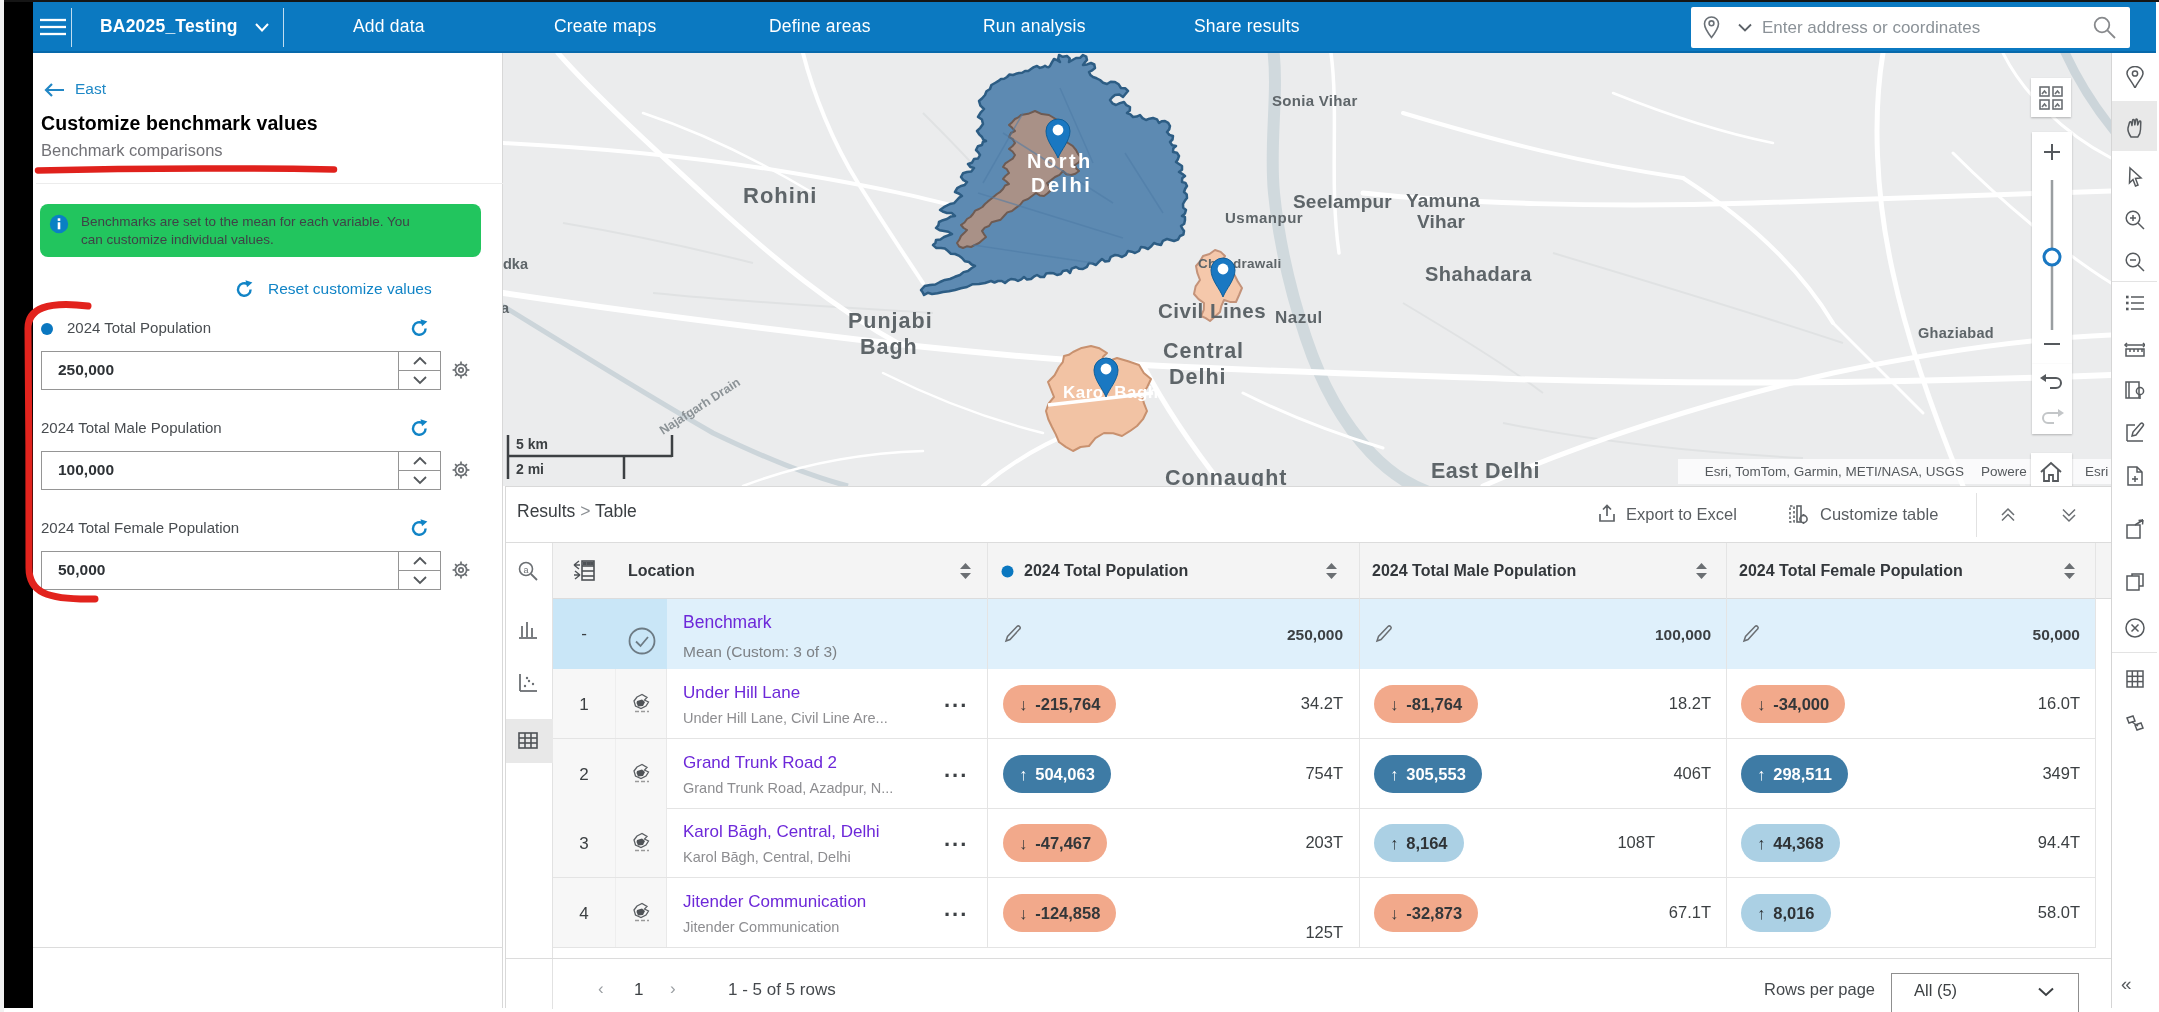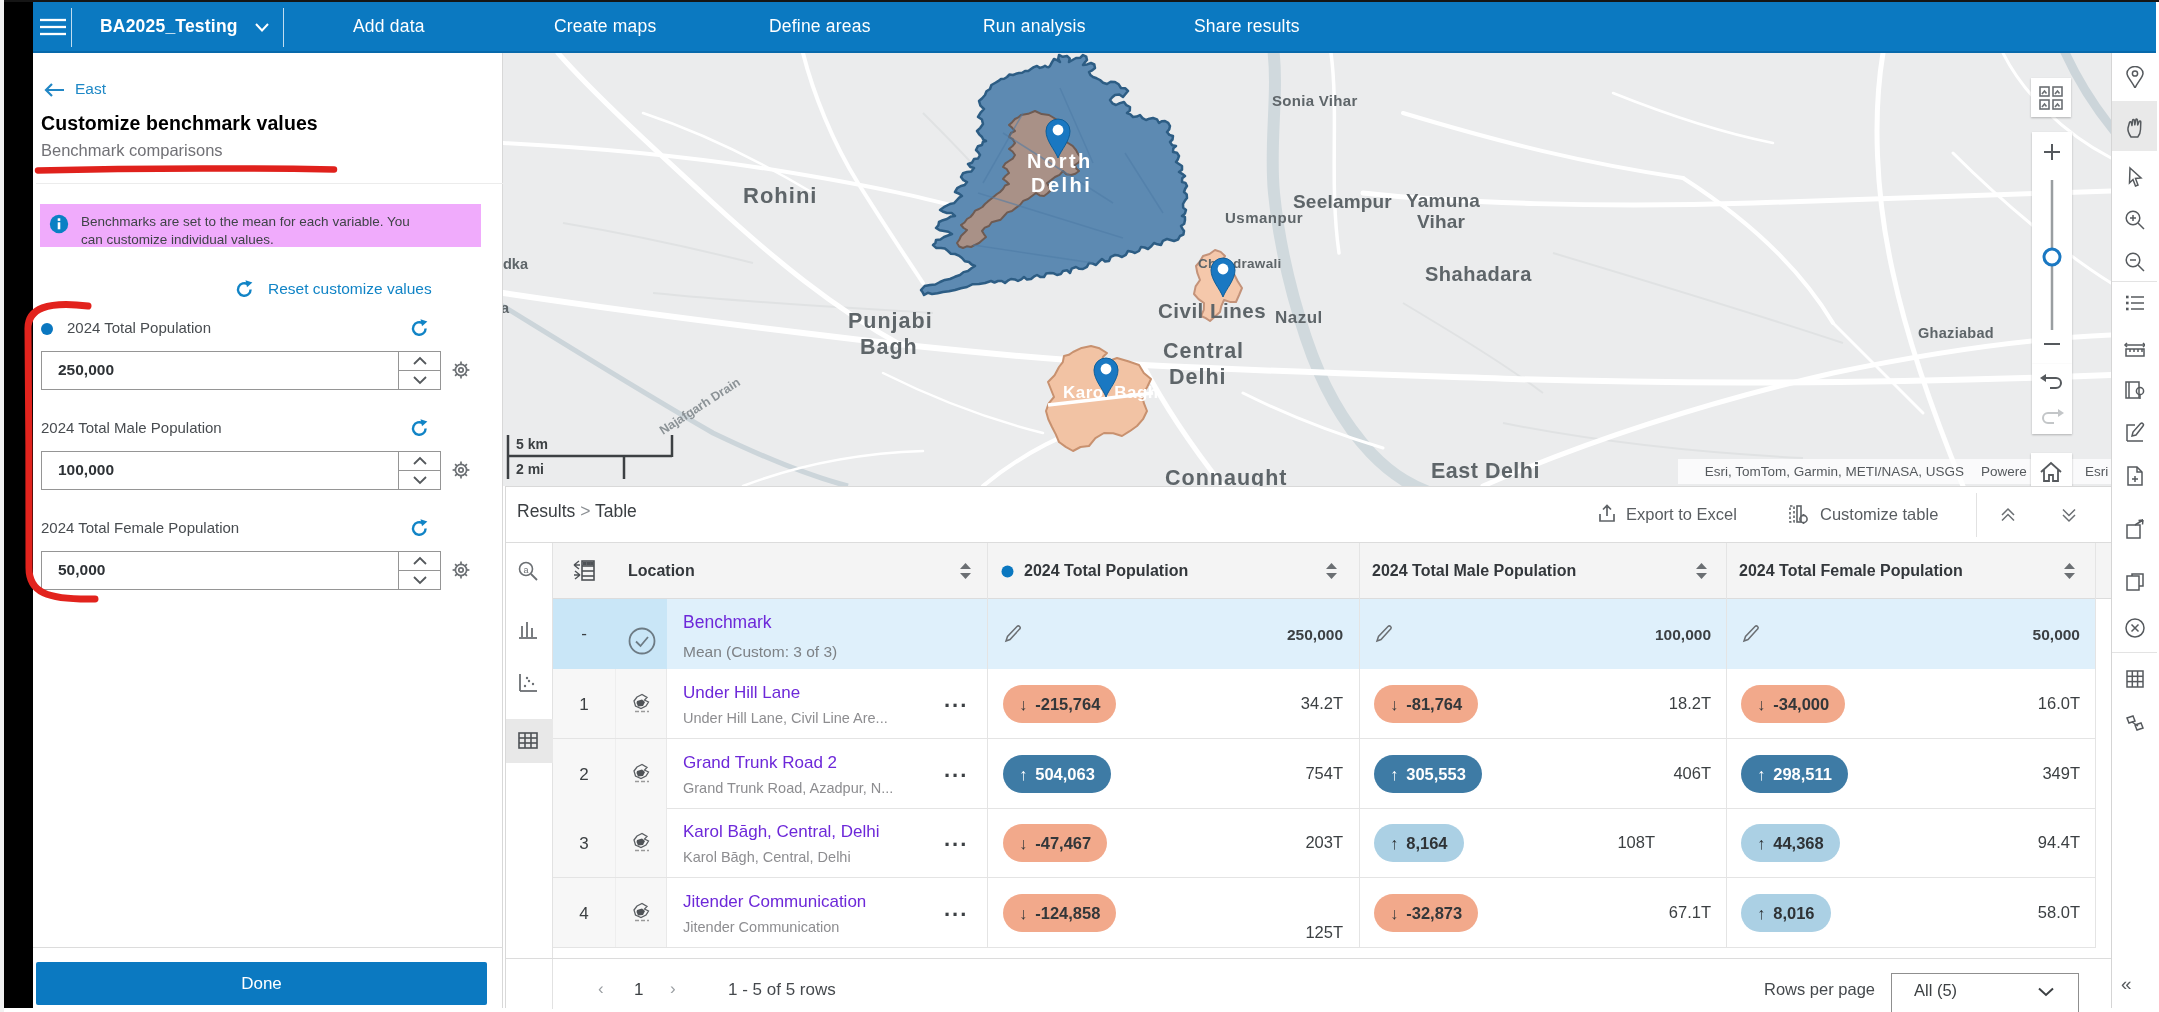--- a/index.html
+++ b/index.html
@@ -16,21 +16,21 @@
 .navsep{position:absolute;top:6px;height:39px;width:1px;background:rgba(255,255,255,.75)}
 .navtab{position:absolute;top:0;height:49px;line-height:49px;color:#fff;font-size:17.5px;letter-spacing:.2px}
 #searchbox{position:absolute;left:1658px;top:5px;width:439px;height:41px;background:#fff;border-radius:2px;display:flex;align-items:center}
 #searchbox .ph{color:#8b9298;font-size:17px;margin-left:10px}
 
 #panel{left:33px;top:53px;width:470px;height:955px;background:#fff;border-right:1px solid #d8d8d8}
 #backrow{position:absolute;left:42px;top:27px;font-size:15.5px;color:#1e88c6}
 #h1{position:absolute;left:8px;top:59px;font-size:19.5px;font-weight:bold;color:#000000;letter-spacing:.1px}
 #h2{position:absolute;left:8px;top:88px;font-size:16.5px;color:#717176}
 #pdiv1{position:absolute;left:3px;top:130px;width:467px;height:1px;background:#ececec}
-#infobox{position:absolute;left:7px;top:151px;width:441px;height:43px;background:#f0abfc;border-radius:0}
+#infobox{position:absolute;left:7px;top:151px;width:441px;height:53px;background:#22c55e;border-radius:8px}
 #infobox .it{position:absolute;left:41px;top:9px;font-size:13.5px;line-height:17.5px;color:#3f4347}
 #resetall{position:absolute;left:235px;top:227px;font-size:15.5px;color:#1184c6}
 .grp-label{position:absolute;font-size:15px;color:#484c50}
 .inp{position:absolute;left:8px;width:400px;height:39px;border:1px solid #959595;background:#fff}
 .inp .val{position:absolute;left:16px;top:9px;font-size:15.5px;font-weight:bold;color:#2e3236}
 .spin{position:absolute;right:0;top:0;width:42px;height:37px;border-left:1px solid #959595}
 .spin:before{content:"";position:absolute;left:0;top:18px;width:42px;height:1px;background:#959595}
 .ricon,.gear{position:absolute}
 #done{position:absolute;left:3px;top:909px;width:451px;height:43px;background:#0b79c1;border-radius:2px;color:#fff;font-size:17px;text-align:center;line-height:43px}
 #pdiv2{position:absolute;left:0px;top:894px;width:470px;height:1px;background:#dcdcdc}
@@ -74,20 +74,34 @@
   <div class="navtab" style="left:67px;font-weight:bold">BA2025_Testing</div>
   <svg width="14" height="9" style="position:absolute;left:222px;top:21px">
         <path d="M1,1 L7,7.5 L13,1" stroke="#fff" stroke-width="2" fill="none"></path>
       </svg>
   <div class="navsep" style="left:250px"></div>
   <div class="navtab" style="left:320px">Add data</div>
   <div class="navtab" style="left:521px">Create maps</div>
   <div class="navtab" style="left:736px">Define areas</div>
   <div class="navtab" style="left:950px">Run analysis</div>
   <div class="navtab" style="left:1161px">Share results</div>
+  <div id="searchbox">
+    <svg width="17" height="24" style="margin-left:12px">
+          <path d="M8.5,1 C4.4,1 1.5,4 1.5,7.8 C1.5,12.5 8.5,21.5 8.5,21.5 C8.5,21.5 15.5,12.5 15.5,7.8 C15.5,4 12.6,1 8.5,1 Z" fill="none" stroke="#6a7076" stroke-width="1.6"></path>
+          <circle cx="8.5" cy="7.3" r="2.4" fill="none" stroke="#6a7076" stroke-width="1.6"></circle>
+        </svg>
+    <svg width="14" height="9" style="margin-left:18px">
+          <path d="M1,1.5 L7,7.5 L13,1.5" stroke="#5c6268" stroke-width="1.8" fill="none"></path>
+        </svg>
+    <div class="ph">Enter address or coordinates</div>
+    <svg width="26" height="26" style="position:absolute;right:12px;top:8px">
+          <circle cx="10" cy="10" r="7.3" fill="none" stroke="#87898c" stroke-width="1.8"></circle>
+          <line x1="15.4" y1="15.4" x2="23" y2="23" stroke="#87898c" stroke-width="1.8"></line>
+        </svg>
+  </div>
 </div>
 
 <div class="abs" id="panel">
   <svg width="22" height="14" style="position:absolute;left:11px;top:30px">
         <path d="M8,1 L2,7 L8,13 M2,7 L20,7" stroke="#2287c5" stroke-width="2.2" fill="none"></path>
       </svg>
   <div id="backrow">East</div>
   <div id="h1">Customize benchmark values</div>
   <div id="h2">Benchmark comparisons</div>
   <div id="pdiv1"></div>
@@ -201,21 +215,20 @@
             <line x1="16.6" y1="11" x2="19.4" y2="11"></line>
             <line x1="5.1" y1="5.1" x2="7.1" y2="7.1"></line>
             <line x1="14.9" y1="14.9" x2="16.9" y2="16.9"></line>
             <line x1="5.1" y1="16.9" x2="7.1" y2="14.9"></line>
             <line x1="14.9" y1="7.1" x2="16.9" y2="5.1"></line>
           </g>
         </g>
       </svg>
 
   <div id="pdiv2"></div>
-  <div id="done">Done</div>
 </div>
 
 <div class="abs" id="map">
 <svg width="1608" height="433" viewBox="0 0 1608 433">
 <rect width="1608" height="433" fill="#ebeced"></rect>
 <g stroke="#e0e2e3" stroke-width="2" fill="none">
   <path d="M420,60 C460,100 500,140 520,180"></path>
   <path d="M150,240 C250,250 350,255 430,260"></path>
   <path d="M1000,370 C1100,390 1200,400 1300,405"></path>
   <path d="M60,170 C120,180 190,195 250,210"></path>

